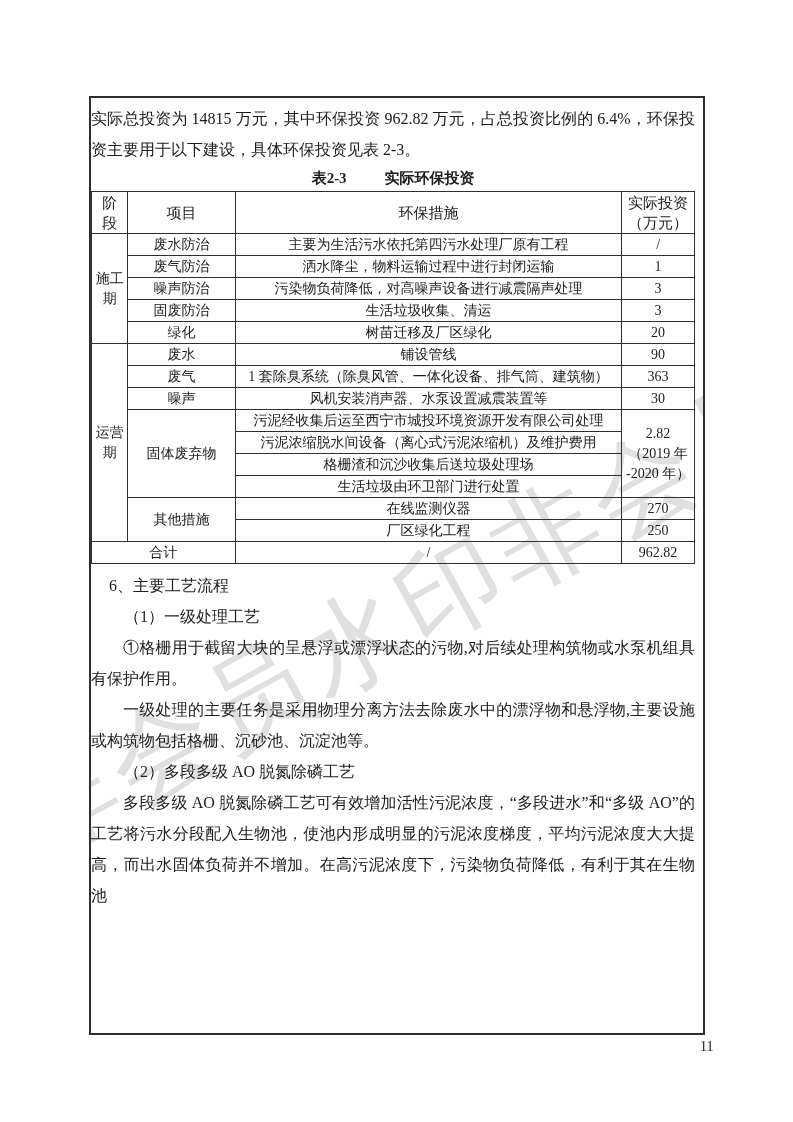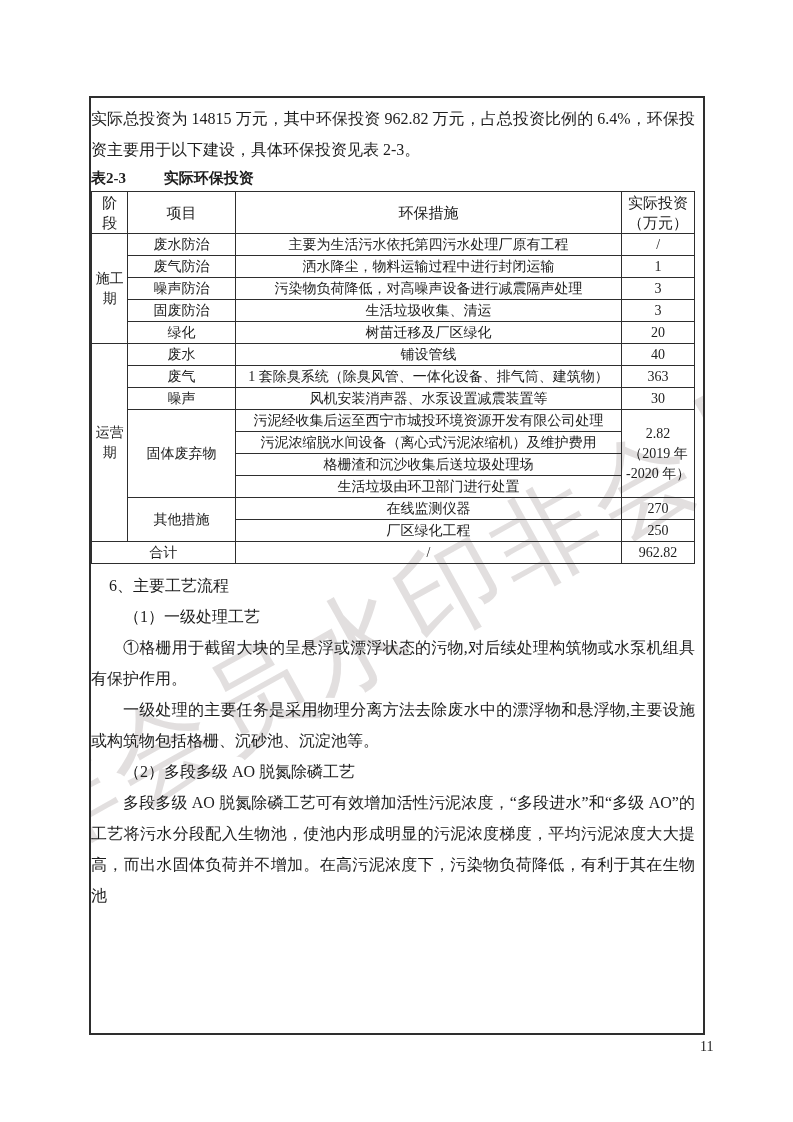--- a/index.html
+++ b/index.html
@@ -53,20 +53,21 @@
   }
   .indent { text-indent: 2em; }
   .heading {
     font-size: 16px;
     line-height: 31px;
     font-weight: normal;
   }
   .h-num { padding-left: 18px; }
   .h-sub { padding-left: 33px; }
   .tbl-caption {
+    text-align: center;
     font-weight: bold;
     font-size: 15px;
     line-height: 22px;
     margin-top: 2px;
   }
   .tbl-caption .cap-title { margin-left: 34px; }
   table.inv-table {
     width: 100%;
     border-collapse: collapse;
     table-layout: fixed;
@@ -159,21 +160,21 @@
           <tr>
             <td>绿化</td>
             <td>树苗迁移及厂区绿化</td>
             <td>20</td>
           </tr>
 
           <tr>
             <td class="stage-cell" rowspan="9">运营期</td>
             <td>废水</td>
             <td>铺设管线</td>
-            <td>40</td>
+            <td>90</td>
           </tr>
           <tr>
             <td>废气</td>
             <td>1 套除臭系统（除臭风管、一体化设备、排气筒、建筑物）</td>
             <td>363</td>
           </tr>
           <tr>
             <td>噪声</td>
             <td>风机安装消声器、水泵设置减震装置等</td>
             <td>30</td>

